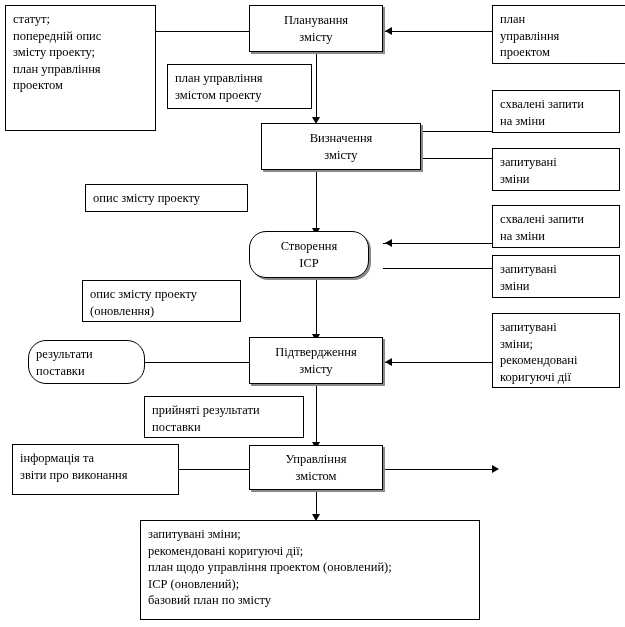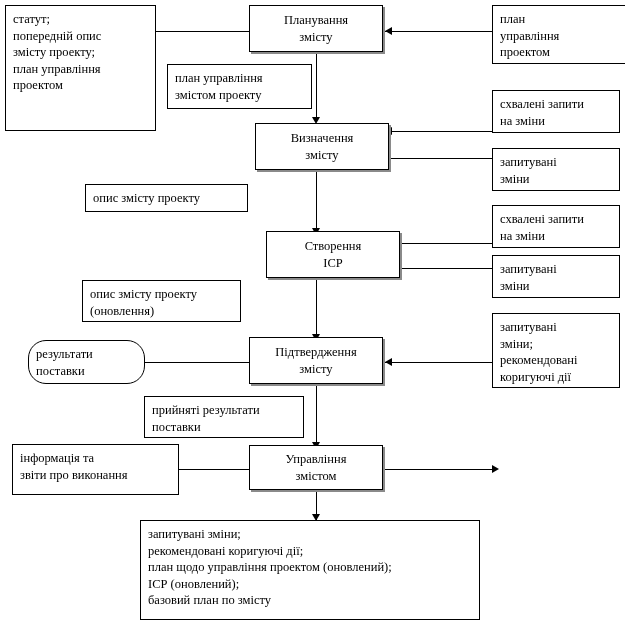--- a/index.html
+++ b/index.html
@@ -109,24 +109,24 @@
   <div class="arrow arr-right" style="left:249px; top:358px;"></div>
 
   <div class="line h" style="left:179px; top:469px; width:70px;"></div>
   <div class="arrow arr-right" style="left:249px; top:465px;"></div>
 
   <div class="line v" style="left:316px; top:398px; height:48px;"></div>
 
   <div class="box center process" style="left:249px; top:5px; width:134px; height:47px;">Планування
 змісту</div>
 
-  <div class="box center process" style="left:255px; top:123px; width:134px; height:47px;">Визначення
+  <div class="box center process" style="left:261px; top:123px; width:160px; height:47px;">Визначення
 змісту</div>
 
-  <div class="box center process" style="left:266px; top:231px; width:134px; height:47px;">Створення
+  <div class="box center process" style="left:249px; top:231px; width:120px; height:47px;border-radius:17px;">Створення
 ІСР</div>
 
   <div class="box center process" style="left:249px; top:337px; width:134px; height:47px;">Підтвердження
 змісту</div>
 
   <div class="box center process" style="left:249px; top:445px; width:134px; height:45px;">Управління
 змістом</div>
 
   <div class="box" style="left:5px; top:5px; width:151px; height:126px;">статут;
 попередній опис

